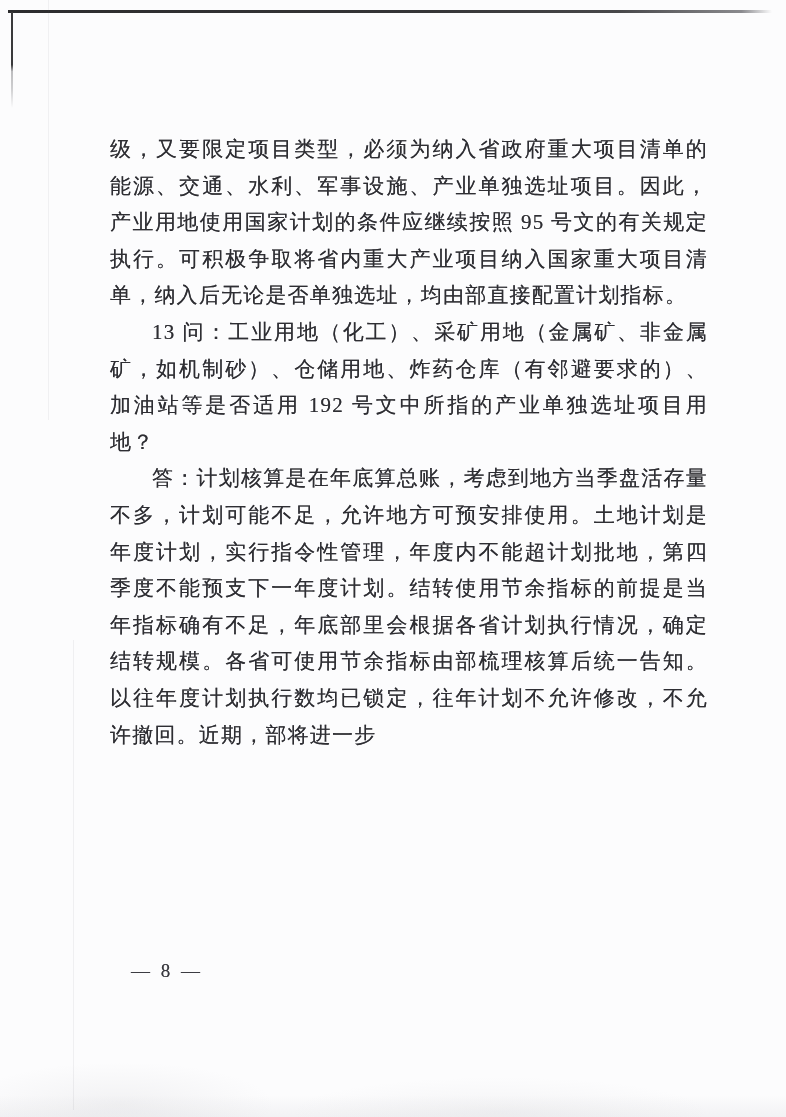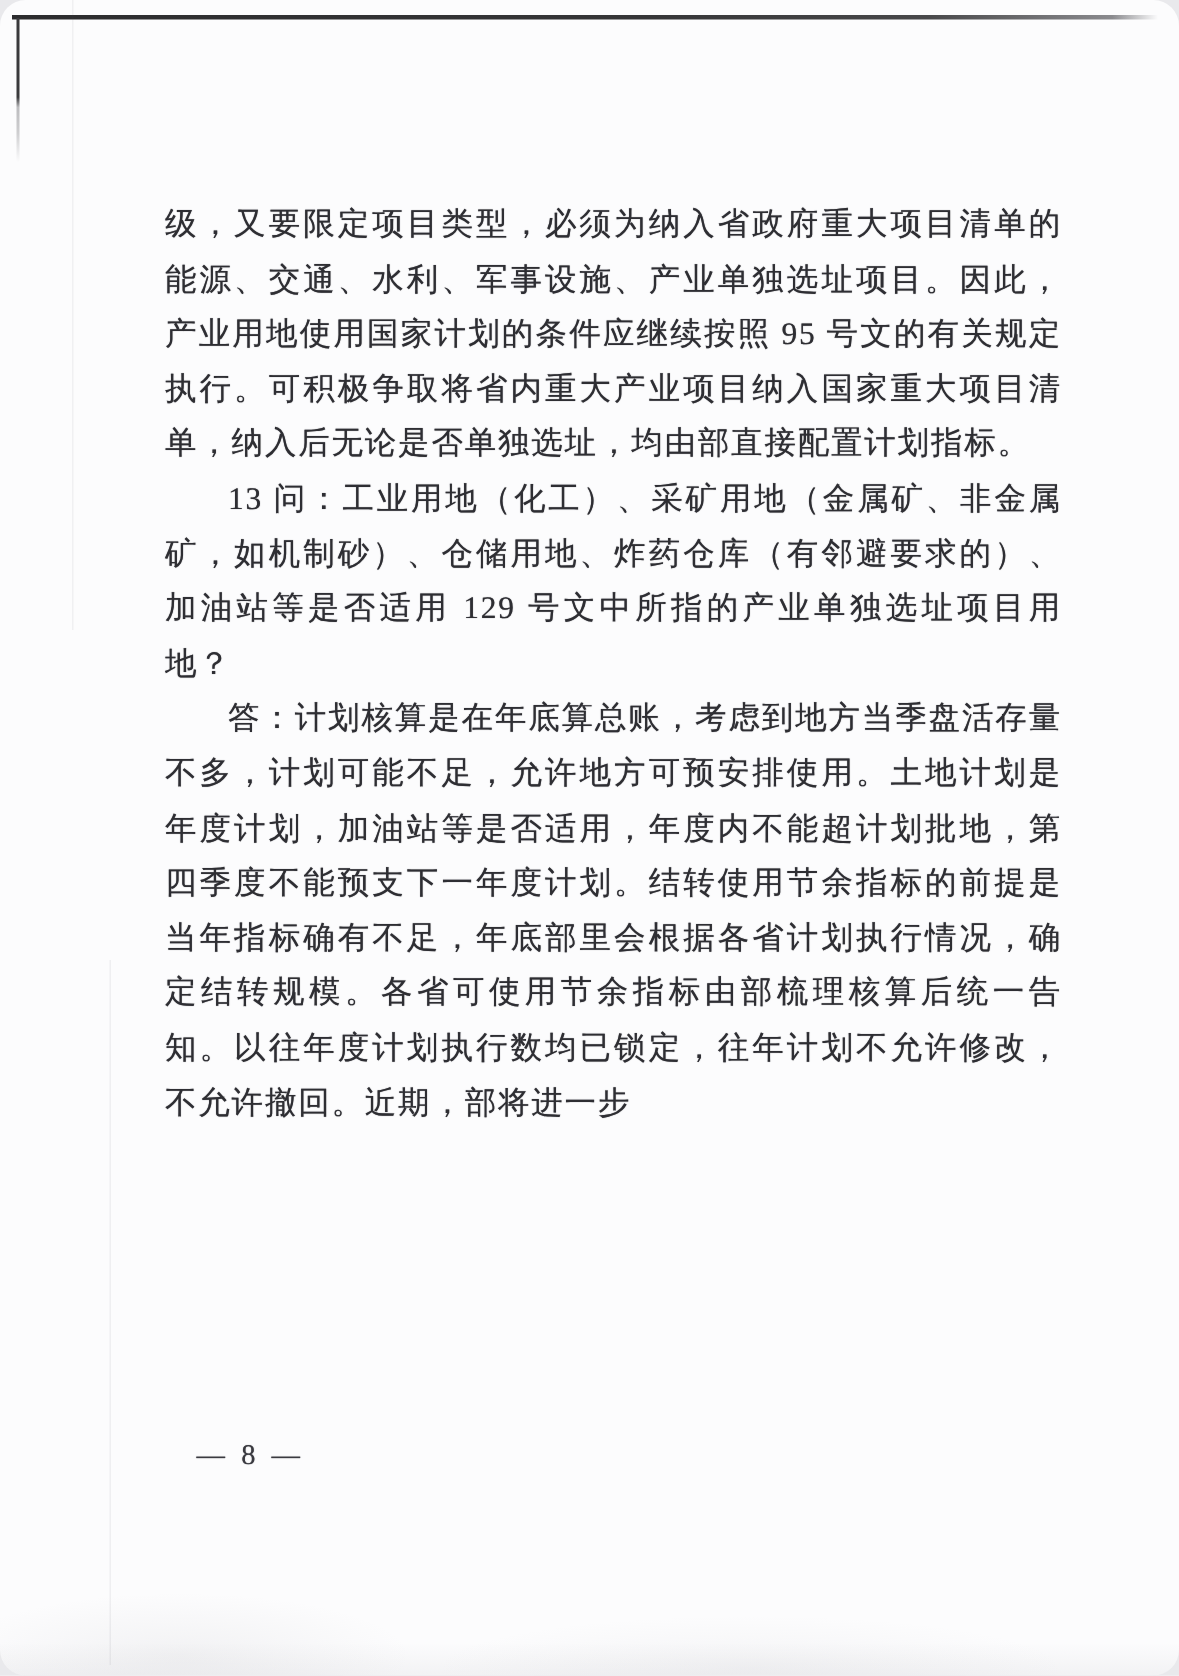--- a/index.html
+++ b/index.html
@@ -11,21 +11,20 @@
   .page {
     position: relative;
     width: 786px;
     height: 1117px;
     margin: 0 auto;
     background:
       radial-gradient(ellipse 220px 60px at 120px 1104px, rgba(150,150,158,0.10), rgba(150,150,158,0) 70%),
       radial-gradient(ellipse 300px 50px at 500px 1112px, rgba(150,150,158,0.08), rgba(150,150,158,0) 70%),
       #fcfcfd;
     overflow: hidden;
-    border-radius: 17px;
   }
   
   .top-edge {
     position: absolute;
     left: 8px;
     top: 10px;
     width: 764px;
     height: 3px;
     background: linear-gradient(to right,
       #2c2c2e 0%, #353537 55%, #48484a 80%, #8a8a8e 96%, rgba(138,138,142,0) 100%);
@@ -105,25 +104,25 @@
 
   <div class="top-edge"></div>
   <div class="left-edge"></div>
   <div class="scan-line-a"></div>
   <div class="scan-line-b"></div>
 
   <div class="doc-body">
 
     <p class="para"><span class="q-label"></span><span>级，又要限定项目类型，必须为纳入省政府重大项目清单的能源、交通、水利、军事设施、产业单独选址项目。因此，产业用地使用国家计划的条件应继续按照 95 号文的有关规定执行。可积极争取将省内重大产业项目纳入国家重大项目清单，纳入后无论是否单独选址，均由部直接配置计划指标。</span></p>
 
-    <p class="para indent"><span class="q-label">13 问：</span><span>工业用地（化工）、采矿用地（金属矿、非金属矿，如机制砂）、仓储用地、炸药仓库（有邻避要求的）、加油站等是否适用 129 号文中所指的产业单独选址项目用地？</span></p>
+    <p class="para indent"><span class="q-label">13 问：</span><span>工业用地（化工）、采矿用地（金属矿、非金属矿，如机制砂）、仓储用地、炸药仓库（有邻避要求的）、加油站等是否适用 192 号文中所指的产业单独选址项目用地？</span></p>
 
 
 
-    <p class="para indent"><span class="q-label">答：</span><span>计划核算是在年底算总账，考虑到地方当季盘活存量不多，计划可能不足，允许地方可预安排使用。土地计划是年度计划，加油站等是否适用，年度内不能超计划批地，第四季度不能预支下一年度计划。结转使用节余指标的前提是当年指标确有不足，年底部里会根据各省计划执行情况，确定结转规模。各省可使用节余指标由部梳理核算后统一告知。以往年度计划执行数均已锁定，往年计划不允许修改，不允许撤回。近期，部将进一步</span></p>
+    <p class="para indent"><span class="q-label">答：</span><span>计划核算是在年底算总账，考虑到地方当季盘活存量不多，计划可能不足，允许地方可预安排使用。土地计划是年度计划，实行指令性管理，年度内不能超计划批地，第四季度不能预支下一年度计划。结转使用节余指标的前提是当年指标确有不足，年底部里会根据各省计划执行情况，确定结转规模。各省可使用节余指标由部梳理核算后统一告知。以往年度计划执行数均已锁定，往年计划不允许修改，不允许撤回。近期，部将进一步</span></p>
 
   </div>
 
   <div class="page-num">— 8 —</div>
 
   <div class="bottom-shade"></div>
 
 </div>
 
 </body></html>

